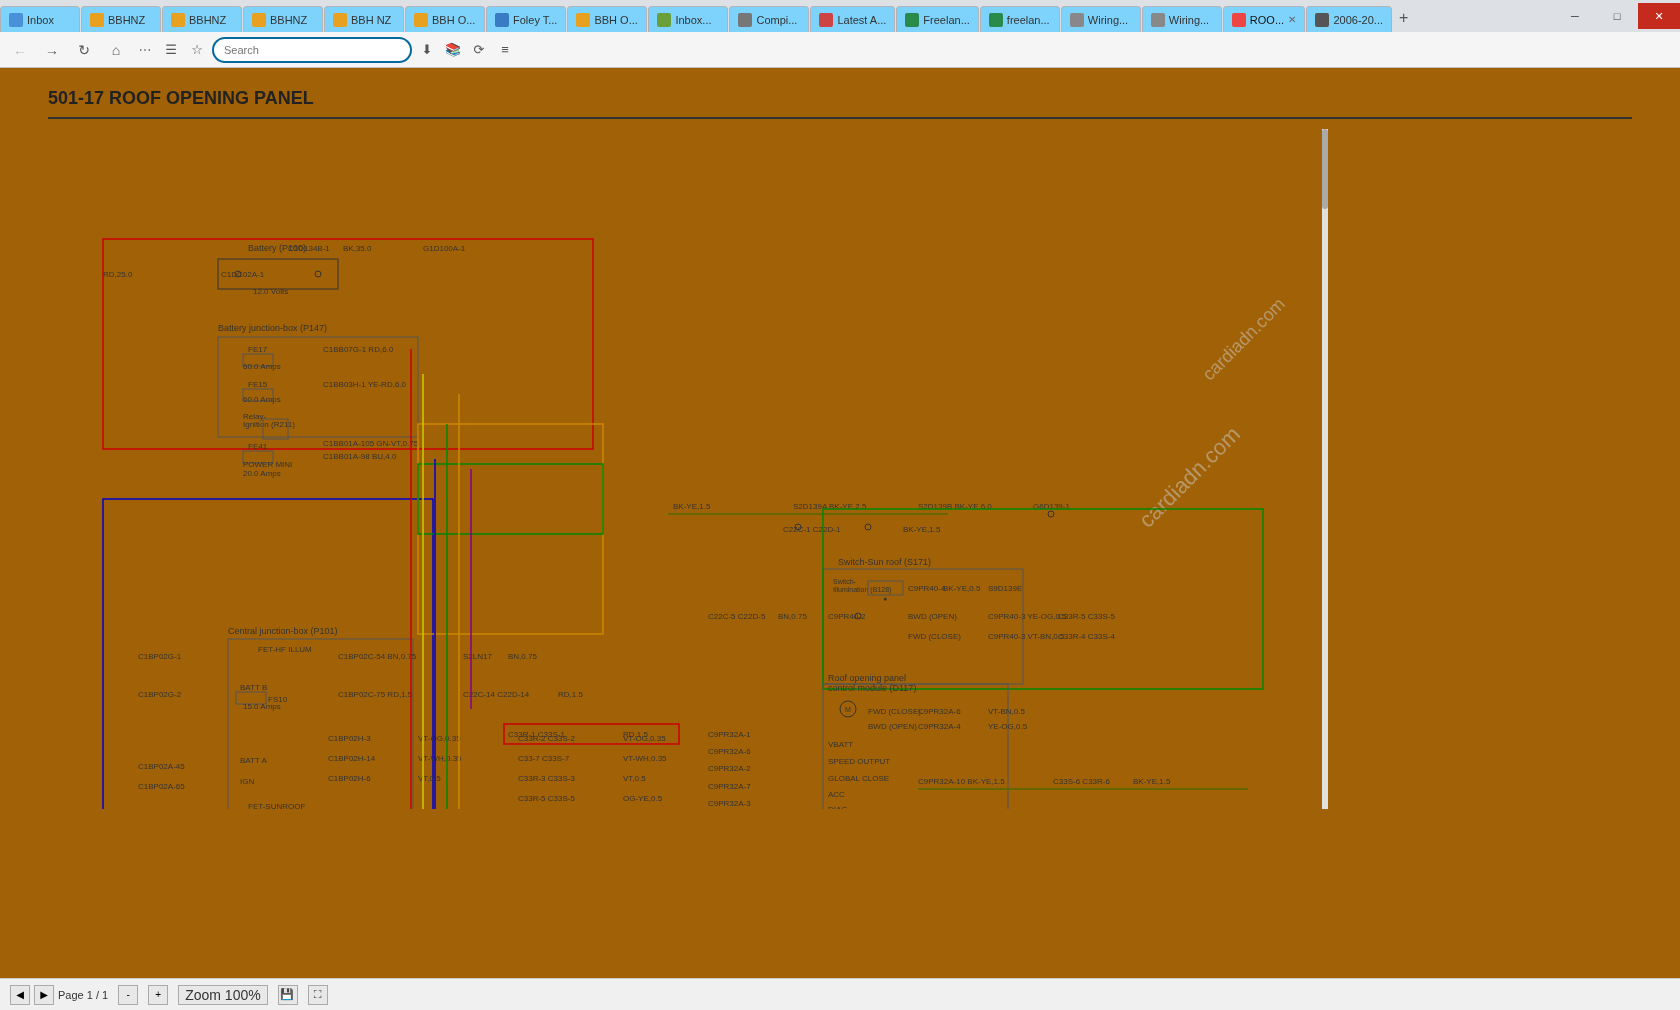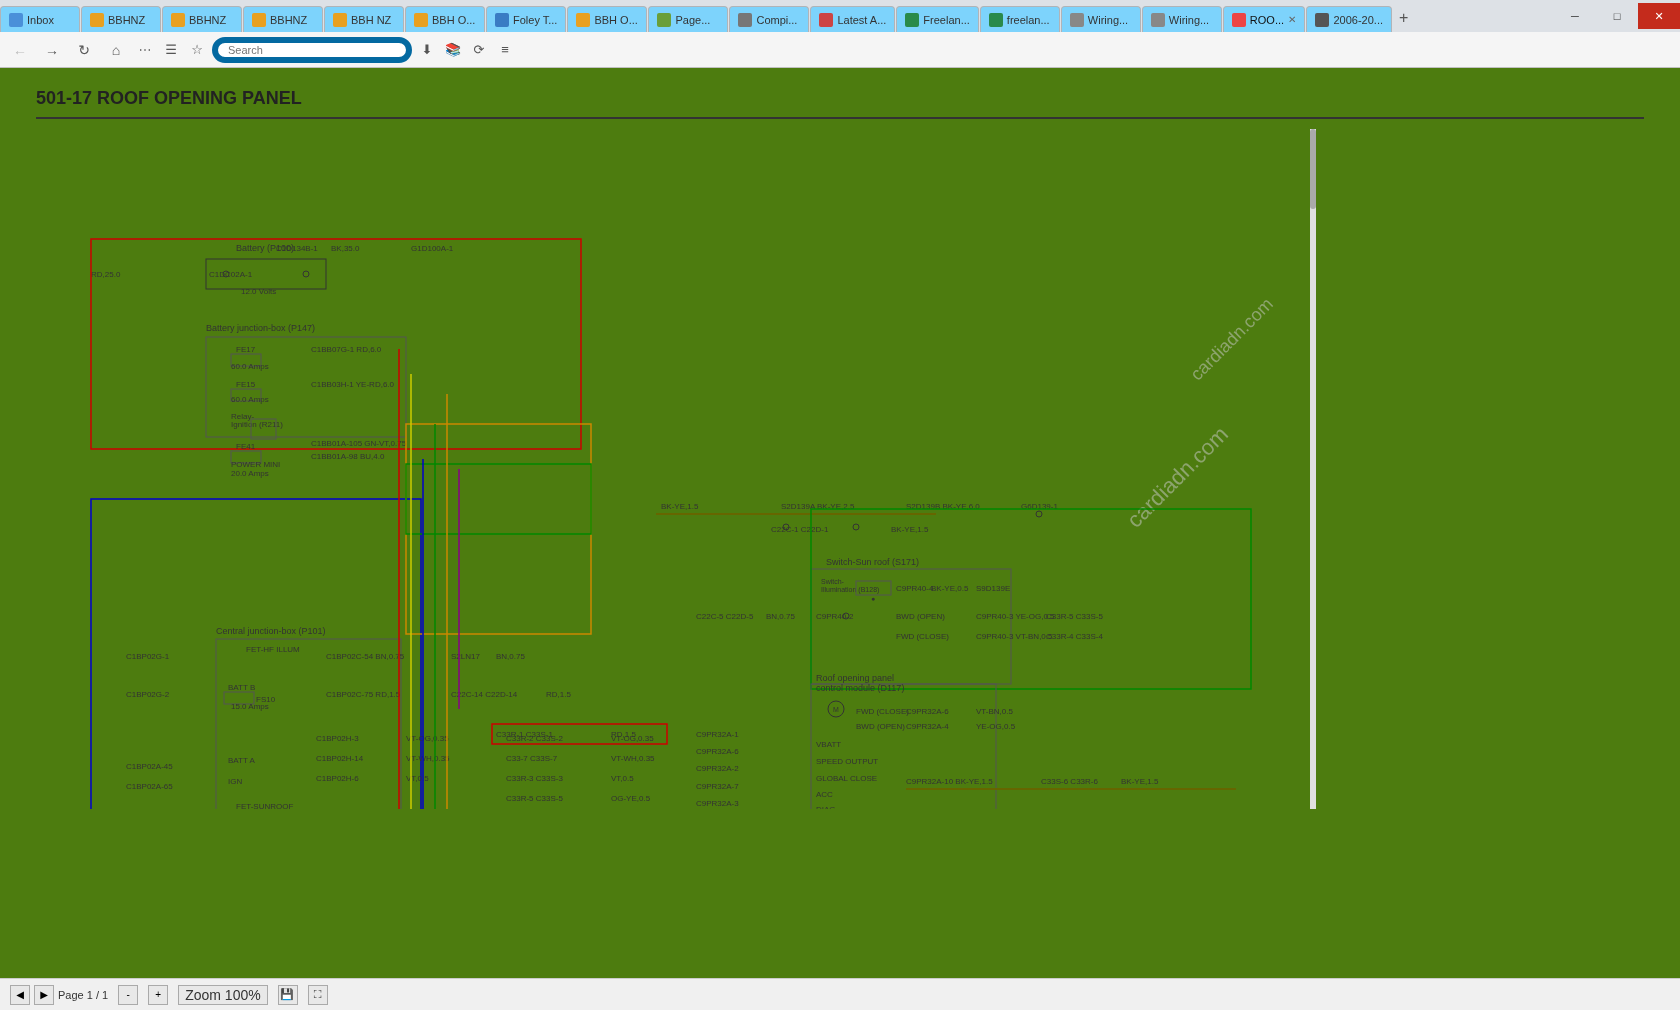--- a/index.html
+++ b/index.html
@@ -114,43 +114,43 @@
       border: 1px solid #ccc;
       border-radius: 13px;
       padding: 0 10px;
       font-size: 11px;
       background: #fff;
       color: #333;
     }
     .search-bar {
       width: 200px;
       height: 26px;
-      border: 6px solid #0369a1;
+      border: 2px solid #0369a1;
       border-radius: 13px;
       padding: 0 10px;
       font-size: 11px;
       background: #fff;
     }
     .toolbar-icons {
       display: flex;
       gap: 4px;
     }
     .toolbar-icon {
       width: 22px; height: 22px;
       display: flex; align-items: center; justify-content: center;
       font-size: 13px; color: #555; cursor: pointer;
     }
 
     
     .page-content {
-      background: #4d7c0f;
+      background: #a16207;
       width: 100%;
       height: calc(1010px - 32px - 36px - 32px);
       overflow: auto;
-      padding: 20px 36px;
+      padding: 20px 48px;
       position: relative;
     }
 
     .page-title {
       font-size: 18px;
       font-weight: bold;
       color: #222;
       margin-bottom: 8px;
       border-bottom: 2px solid #333;
       padding-bottom: 8px;
@@ -258,21 +258,21 @@
     <div class="tab">
       <div class="tab-favicon fav-foley"></div>
       <span>Foley T...</span>
     </div>
     <div class="tab">
       <div class="tab-favicon fav-bb"></div>
       <span>BBH O...</span>
     </div>
     <div class="tab">
       <div class="tab-favicon fav-room"></div>
-      <span>Page...</span>
+      <span>Inbox...</span>
     </div>
     <div class="tab">
       <div class="tab-favicon fav-comp"></div>
       <span>Compi...</span>
     </div>
     <div class="tab">
       <div class="tab-favicon fav-latest"></div>
       <span>Latest A...</span>
     </div>
     <div class="tab">

